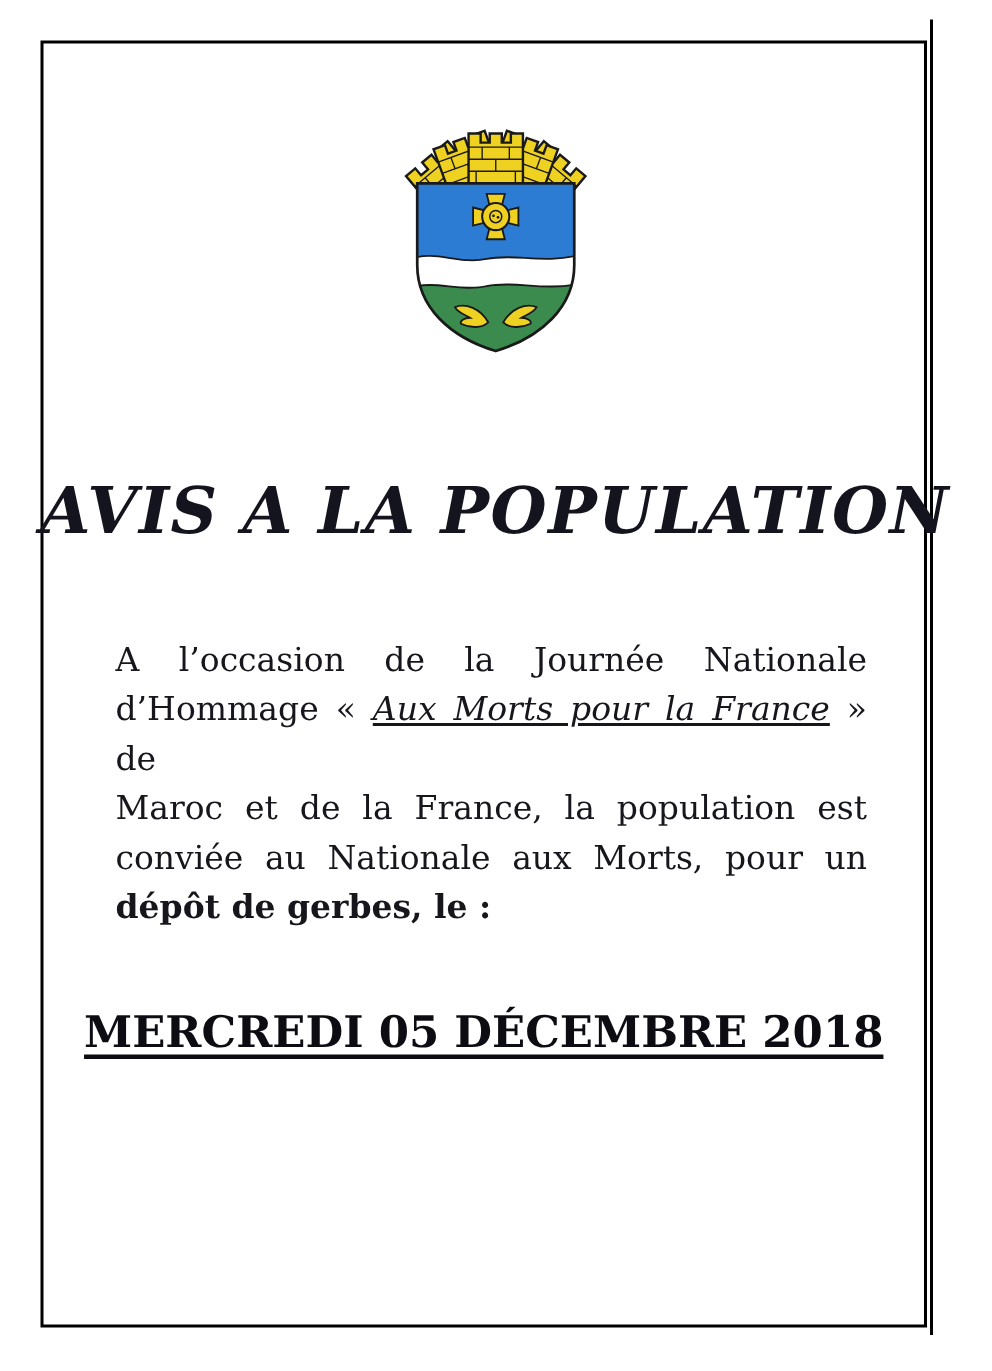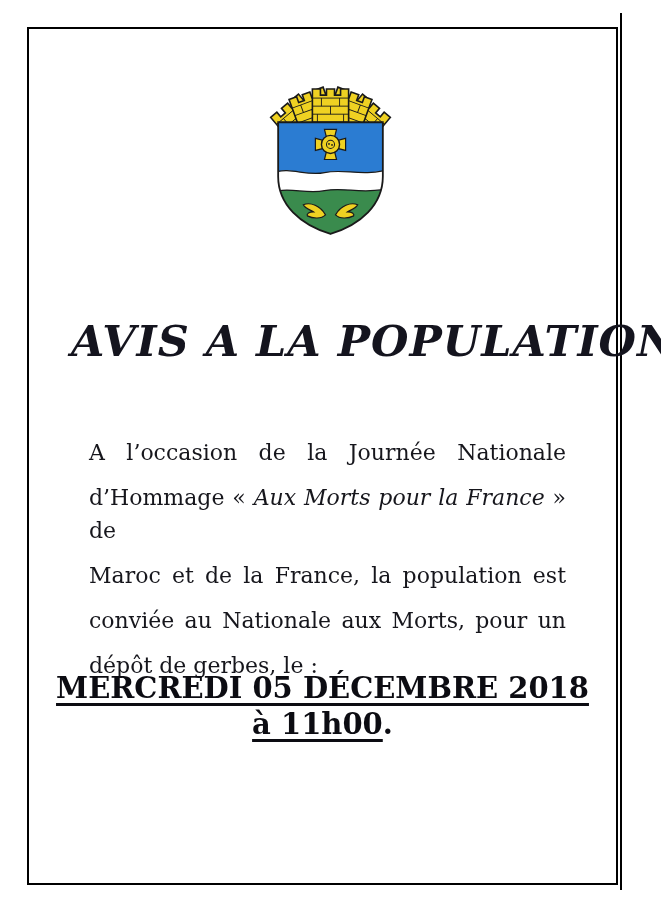--- a/index.html
+++ b/index.html
@@ -41,37 +41,36 @@
     left: 27px; top: 316px;
     width: 591px;
     margin: 0;
     text-align: center;
     font-style: italic;
     font-weight: bold;
     font-size: 43px;
     letter-spacing: 1px;
     white-space: nowrap;
     color: #14141e;
-    padding-left: 44px;
   }
   .body-text {
     position: absolute;
     left: 77px; top: 424px;
     width: 501px;
     font-size: 22px;
     line-height: 33px;
     color: #16161c;
   }
   .jline {
-    margin: 12px;
+    margin: 0;
     text-align: justify;
     text-align-last: justify;
   }
-  .jline.last { text-align: left; text-align-last: left; }
-  .jline em { font-style: italic; }
+  .jline.last { text-align: left; text-align-last: left; font-weight: bold; }
+  .jline em { font-style: italic; text-decoration: underline; }
   .date-block {
     position: absolute;
     left: 27px; top: 670px;
     width: 591px;
     text-align: center;
     font-weight: bold;
     font-size: 29px;
     line-height: 36px;
     color: #0c0c12;
   }
@@ -155,16 +154,15 @@
   <div class="body-text">
     <p class="jline"><span>A l’occasion de la Journée Nationale</span></p>
     <p class="jline"><span>d’Hommage « </span><em>Aux Morts pour la France</em><span> » de</span></p>
     <p class="jline"><span>Maroc et de la France, la population est</span></p>
     <p class="jline"><span>conviée au Nationale aux Morts, pour un</span></p>
     <p class="jline last"><span>dépôt de gerbes, le :</span></p>
   </div>
 
   <div class="date-block">
     <div><span class="u">MERCREDI 05 DÉCEMBRE 2018</span></div>
-    <div><span class="u">à 11h00</span><span>.</span></div>
   </div>
 
 </div>
 
 </body></html>

